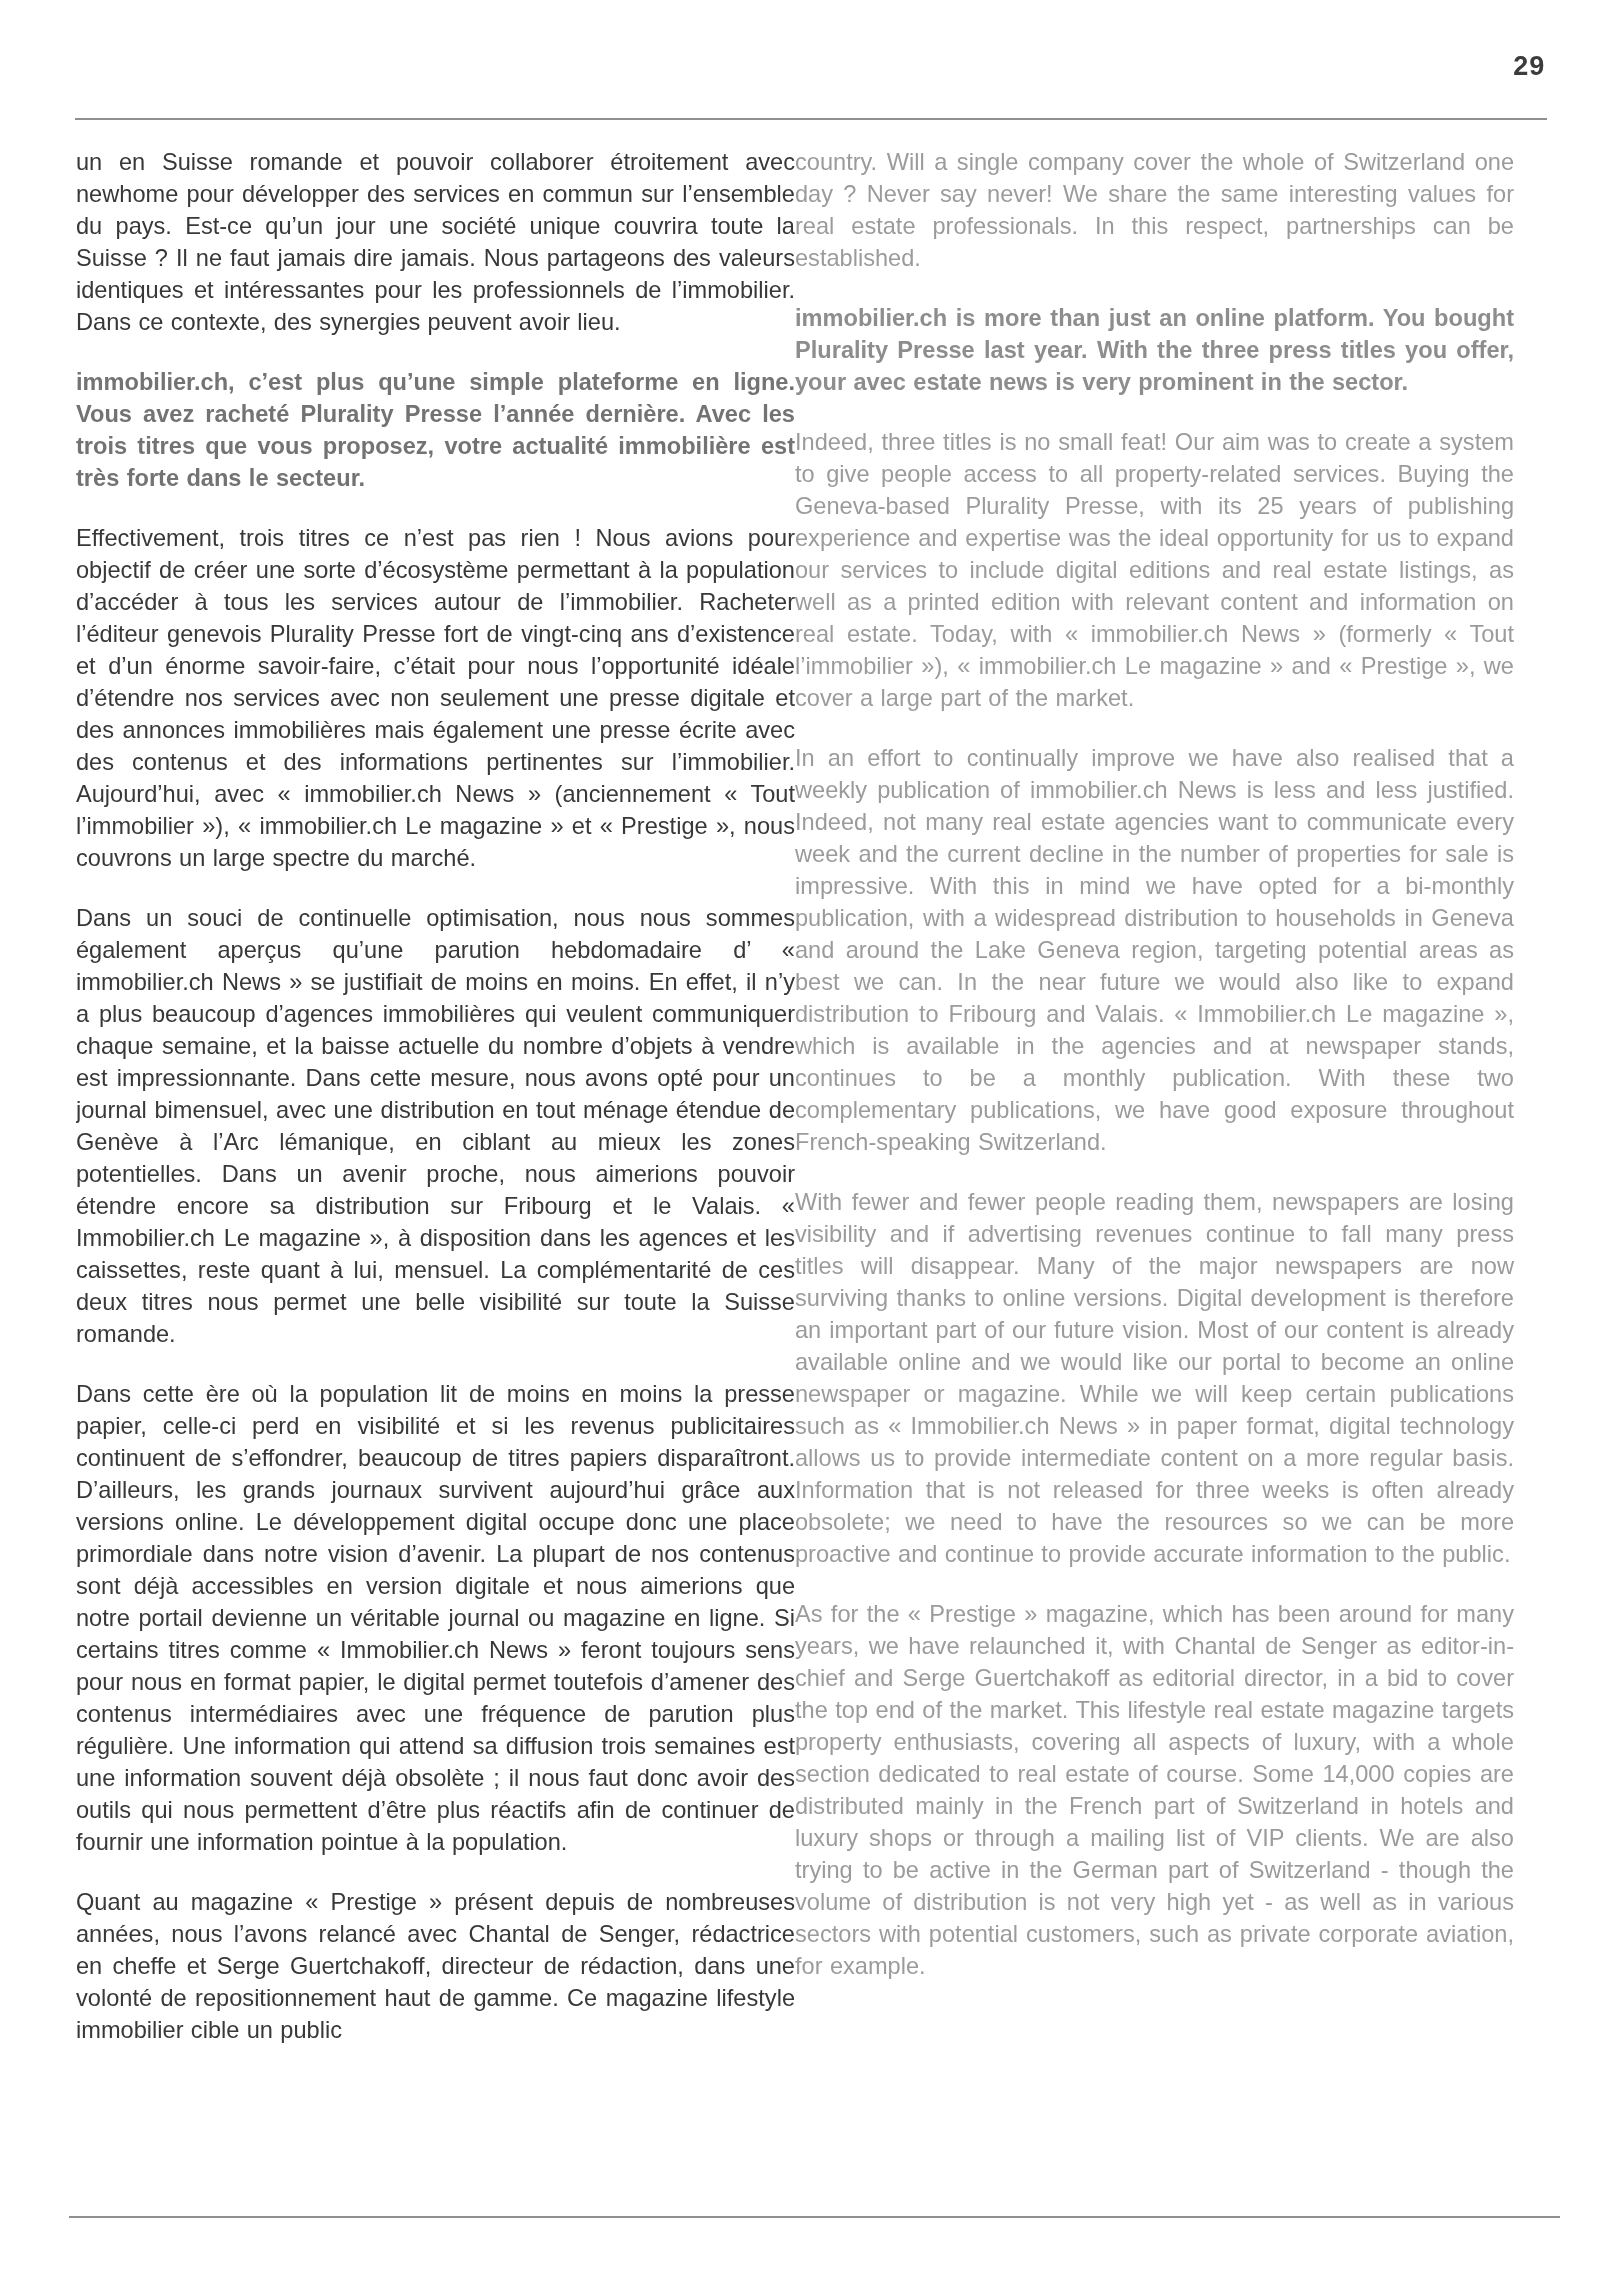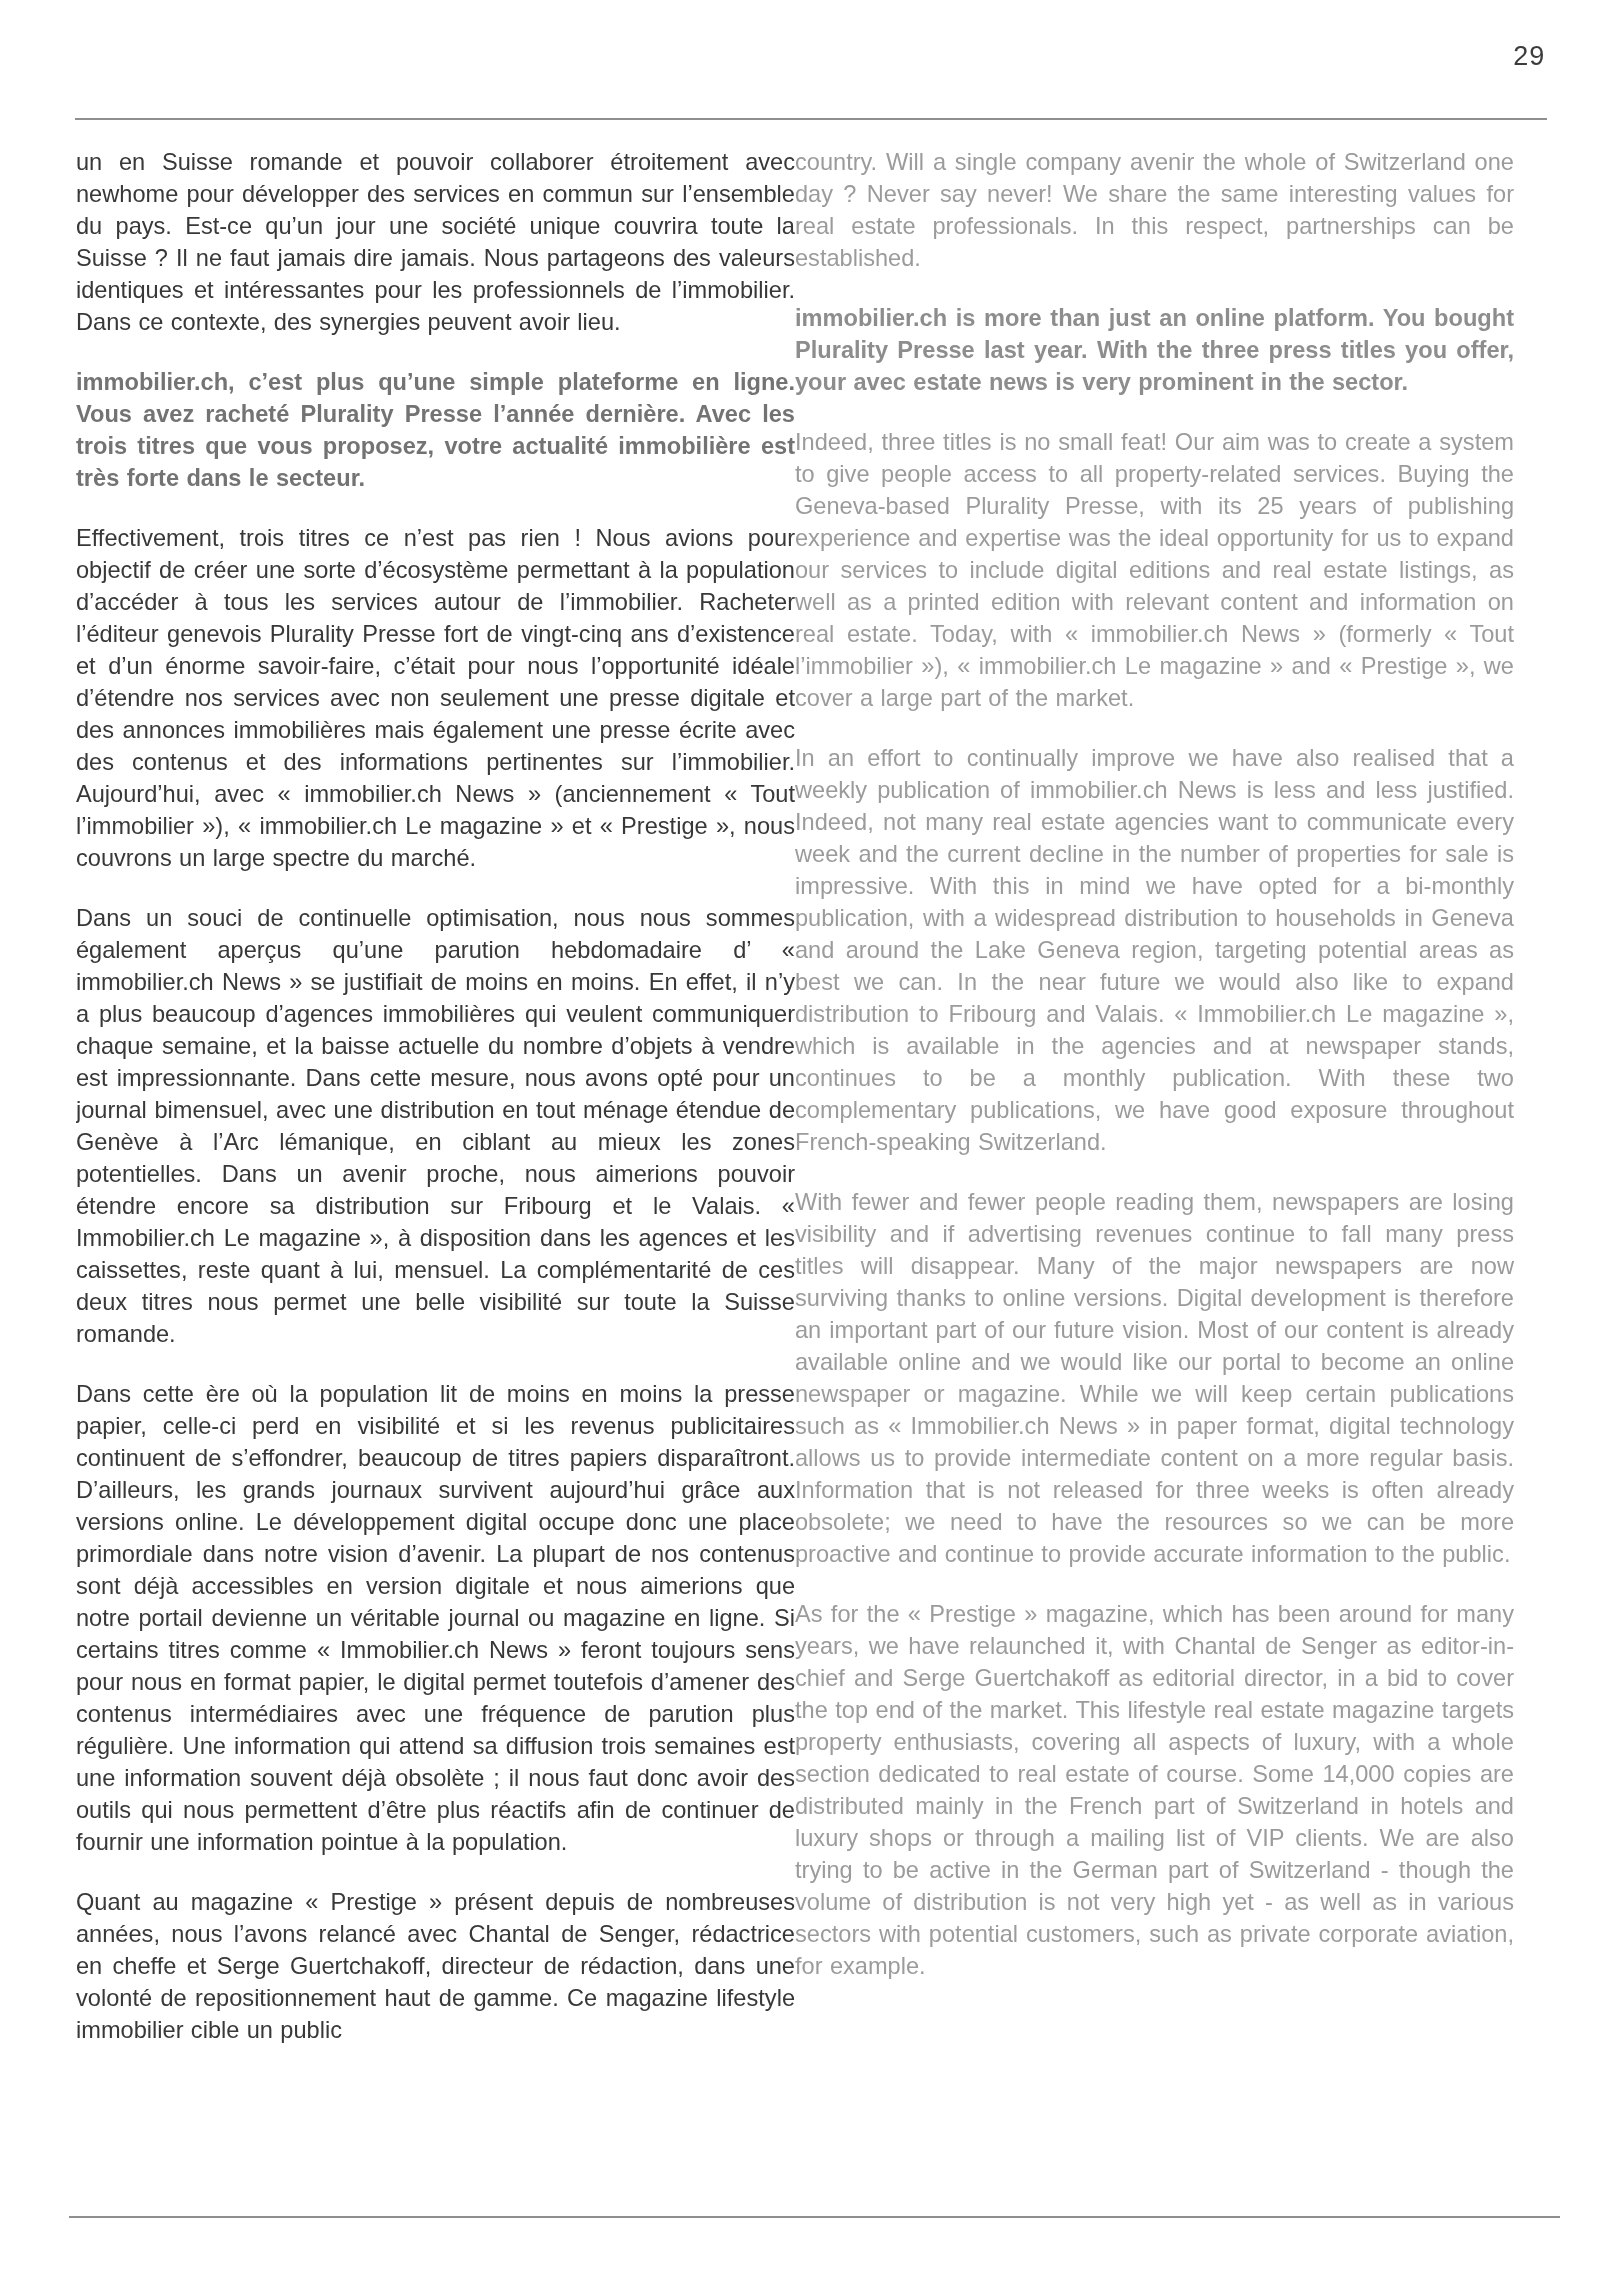--- a/index.html
+++ b/index.html
@@ -10,26 +10,27 @@
   .page {
     position: relative;
     width: 1623px;
     height: 2295px;
     background: #ffffff;
     font-family: "Liberation Sans", sans-serif;
     overflow: hidden;
   }
   .page-number {
     position: absolute;
-    top: 43px;
+    top: 53px;
     right: 78px;
     font-size: 27px;
     line-height: 1;
     color: #3c3c3c;
     letter-spacing: 0.8px;
+    font-weight: bold;
   }
   .rule {
     position: absolute;
     left: 75px;
     right: 76px;
     height: 1.6px;
     background: #8f8f8f;
   }
   .rule-top { top: 118px; }
   .rule-bottom { top: 2216px; left: 69px; right: 63px; }
@@ -72,21 +73,21 @@
     <div class="col col-french">
       <p>un en Suisse romande et pouvoir collaborer étroitement avec newhome pour développer des services en commun sur l’ensemble du pays. Est-ce qu’un jour une société unique couvrira toute la Suisse ? Il ne faut jamais dire jamais. Nous partageons des valeurs identiques et intéressantes pour les professionnels de l’immobilier. Dans ce contexte, des synergies peuvent avoir lieu.</p>
       <p class="strong">immobilier.ch, c’est plus qu’une simple plateforme en ligne. Vous avez racheté Plurality Presse l’année dernière. Avec les trois titres que vous proposez, votre actualité immobilière est très forte dans le secteur.</p>
       <p>Effectivement, trois titres ce n’est pas rien ! Nous avions pour objectif de créer une sorte d’écosystème permettant à la population d’accéder à tous les services autour de l’immobilier. Racheter l’éditeur genevois Plurality Presse fort de vingt-cinq ans d’existence et d’un énorme savoir-faire, c’était pour nous l’opportunité idéale d’étendre nos services avec non seulement une presse digitale et des annonces immobilières mais également une presse écrite avec des contenus et des informations pertinentes sur l’immobilier. Aujourd’hui, avec « immobilier.ch News » (anciennement « Tout l’immobilier »), « immobilier.ch Le magazine » et « Prestige », nous couvrons un large spectre du marché.</p>
       <p>Dans un souci de continuelle optimisation, nous nous sommes également aperçus qu’une parution hebdomadaire d’ « immobilier.ch News » se justifiait de moins en moins. En effet, il n’y a plus beaucoup d’agences immobilières qui veulent communiquer chaque semaine, et la baisse actuelle du nombre d’objets à vendre est impressionnante. Dans cette mesure, nous avons opté pour un journal bimensuel, avec une distribution en tout ménage étendue de Genève à l’Arc lémanique, en ciblant au mieux les zones potentielles. Dans un avenir proche, nous aimerions pouvoir étendre encore sa distribution sur Fribourg et le Valais. « Immobilier.ch Le magazine », à disposition dans les agences et les caissettes, reste quant à lui, mensuel. La complémentarité de ces deux titres nous permet une belle visibilité sur toute la Suisse romande.</p>
       <p>Dans cette ère où la population lit de moins en moins la presse papier, celle-ci perd en visibilité et si les revenus publicitaires continuent de s’effondrer, beaucoup de titres papiers disparaîtront. D’ailleurs, les grands journaux survivent aujourd’hui grâce aux versions online. Le développement digital occupe donc une place primordiale dans notre vision d’avenir. La plupart de nos contenus sont déjà accessibles en version digitale et nous aimerions que notre portail devienne un véritable journal ou magazine en ligne. Si certains titres comme « Immobilier.ch News » feront toujours sens pour nous en format papier, le digital permet toutefois d’amener des contenus intermédiaires avec une fréquence de parution plus régulière. Une information qui attend sa diffusion trois semaines est une information souvent déjà obsolète ; il nous faut donc avoir des outils qui nous permettent d’être plus réactifs afin de continuer de fournir une information pointue à la population.</p>
       <p>Quant au magazine « Prestige » présent depuis de nombreuses années, nous l’avons relancé avec Chantal de Senger, rédactrice en cheffe et Serge Guertchakoff, directeur de rédaction, dans une volonté de repositionnement haut de gamme. Ce magazine lifestyle immobilier cible un public</p>
     </div>
 
     <div class="col col-english">
-      <p>country. Will a single company avenir the whole of Switzerland one day ? Never say never! We share the same interesting values for real estate professionals. In this respect, partnerships can be established.</p>
+      <p>country. Will a single company cover the whole of Switzerland one day ? Never say never! We share the same interesting values for real estate professionals. In this respect, partnerships can be established.</p>
       <p class="strong">immobilier.ch is more than just an online platform. You bought Plurality Presse last year. With the three press titles you offer, your avec estate news is very prominent in the sector.</p>
       <p>Indeed, three titles is no small feat! Our aim was to create a system to give people access to all property-related services. Buying the Geneva-based Plurality Presse, with its 25 years of publishing experience and expertise was the ideal opportunity for us to expand our services to include digital editions and real estate listings, as well as a printed edition with relevant content and information on real estate. Today, with « immobilier.ch News » (formerly « Tout l’immobilier »), « immobilier.ch Le magazine » and « Prestige », we cover a large part of the market.</p>
       <p>In an effort to continually improve we have also realised that a weekly publication of immobilier.ch News is less and less justified. Indeed, not many real estate agencies want to communicate every week and the current decline in the number of properties for sale is impressive. With this in mind we have opted for a bi-monthly publication, with a widespread distribution to households in Geneva and around the Lake Geneva region, targeting potential areas as best we can. In the near future we would also like to expand distribution to Fribourg and Valais. « Immobilier.ch Le magazine », which is available in the agencies and at newspaper stands, continues to be a monthly publication. With these two complementary publications, we have good exposure throughout French-speaking Switzerland.</p>
       <p>With fewer and fewer people reading them, newspapers are losing visibility and if advertising revenues continue to fall many press titles will disappear. Many of the major newspapers are now surviving thanks to online versions. Digital development is therefore an important part of our future vision. Most of our content is already available online and we would like our portal to become an online newspaper or magazine. While we will keep certain publications such as « Immobilier.ch News » in paper format, digital technology allows us to provide intermediate content on a more regular basis. Information that is not released for three weeks is often already obsolete; we need to have the resources so we can be more proactive and continue to provide accurate information to the public.</p>
       <p>As for the « Prestige » magazine, which has been around for many years, we have relaunched it, with Chantal de Senger as editor-in-chief and Serge Guertchakoff as editorial director, in a bid to cover the top end of the market. This lifestyle real estate magazine targets property enthusiasts, covering all aspects of luxury, with a whole section dedicated to real estate of course. Some 14,000 copies are distributed mainly in the French part of Switzerland in hotels and luxury shops or through a mailing list of VIP clients. We are also trying to be active in the German part of Switzerland - though the volume of distribution is not very high yet - as well as in various sectors with potential customers, such as private corporate aviation, for example.</p>
     </div>
 
   </div>
 
   <div class="rule rule-bottom"></div>

